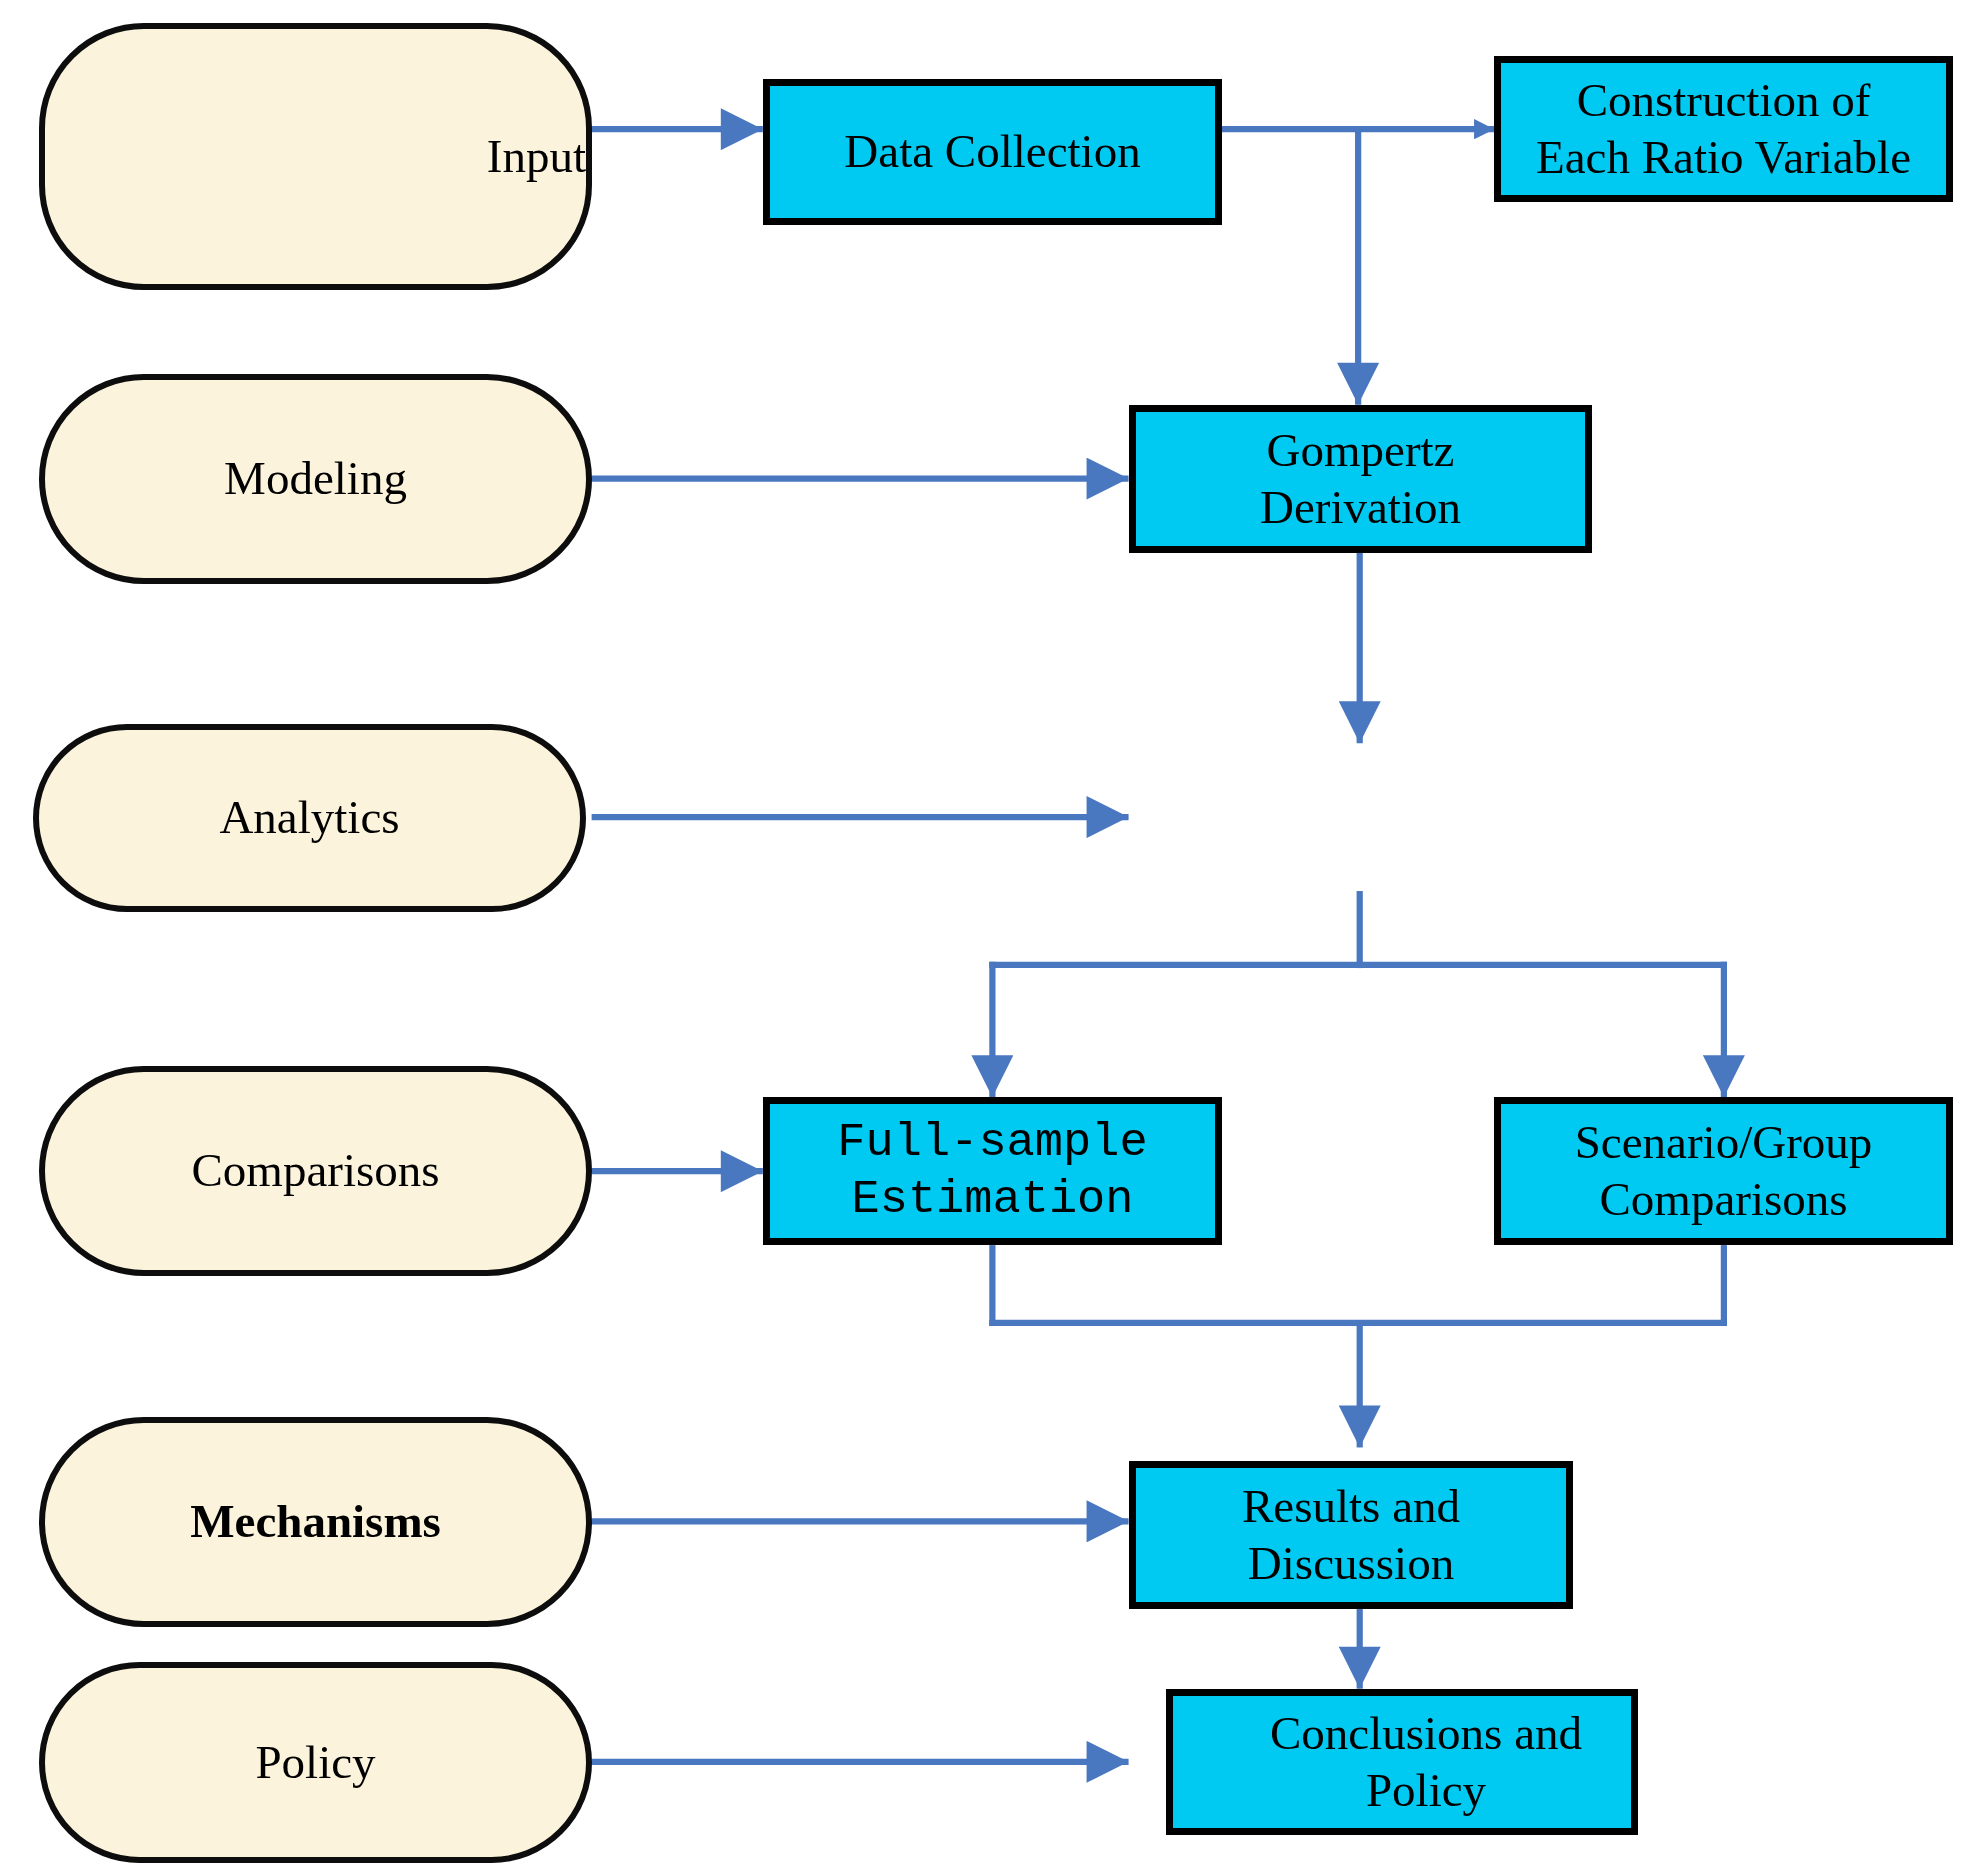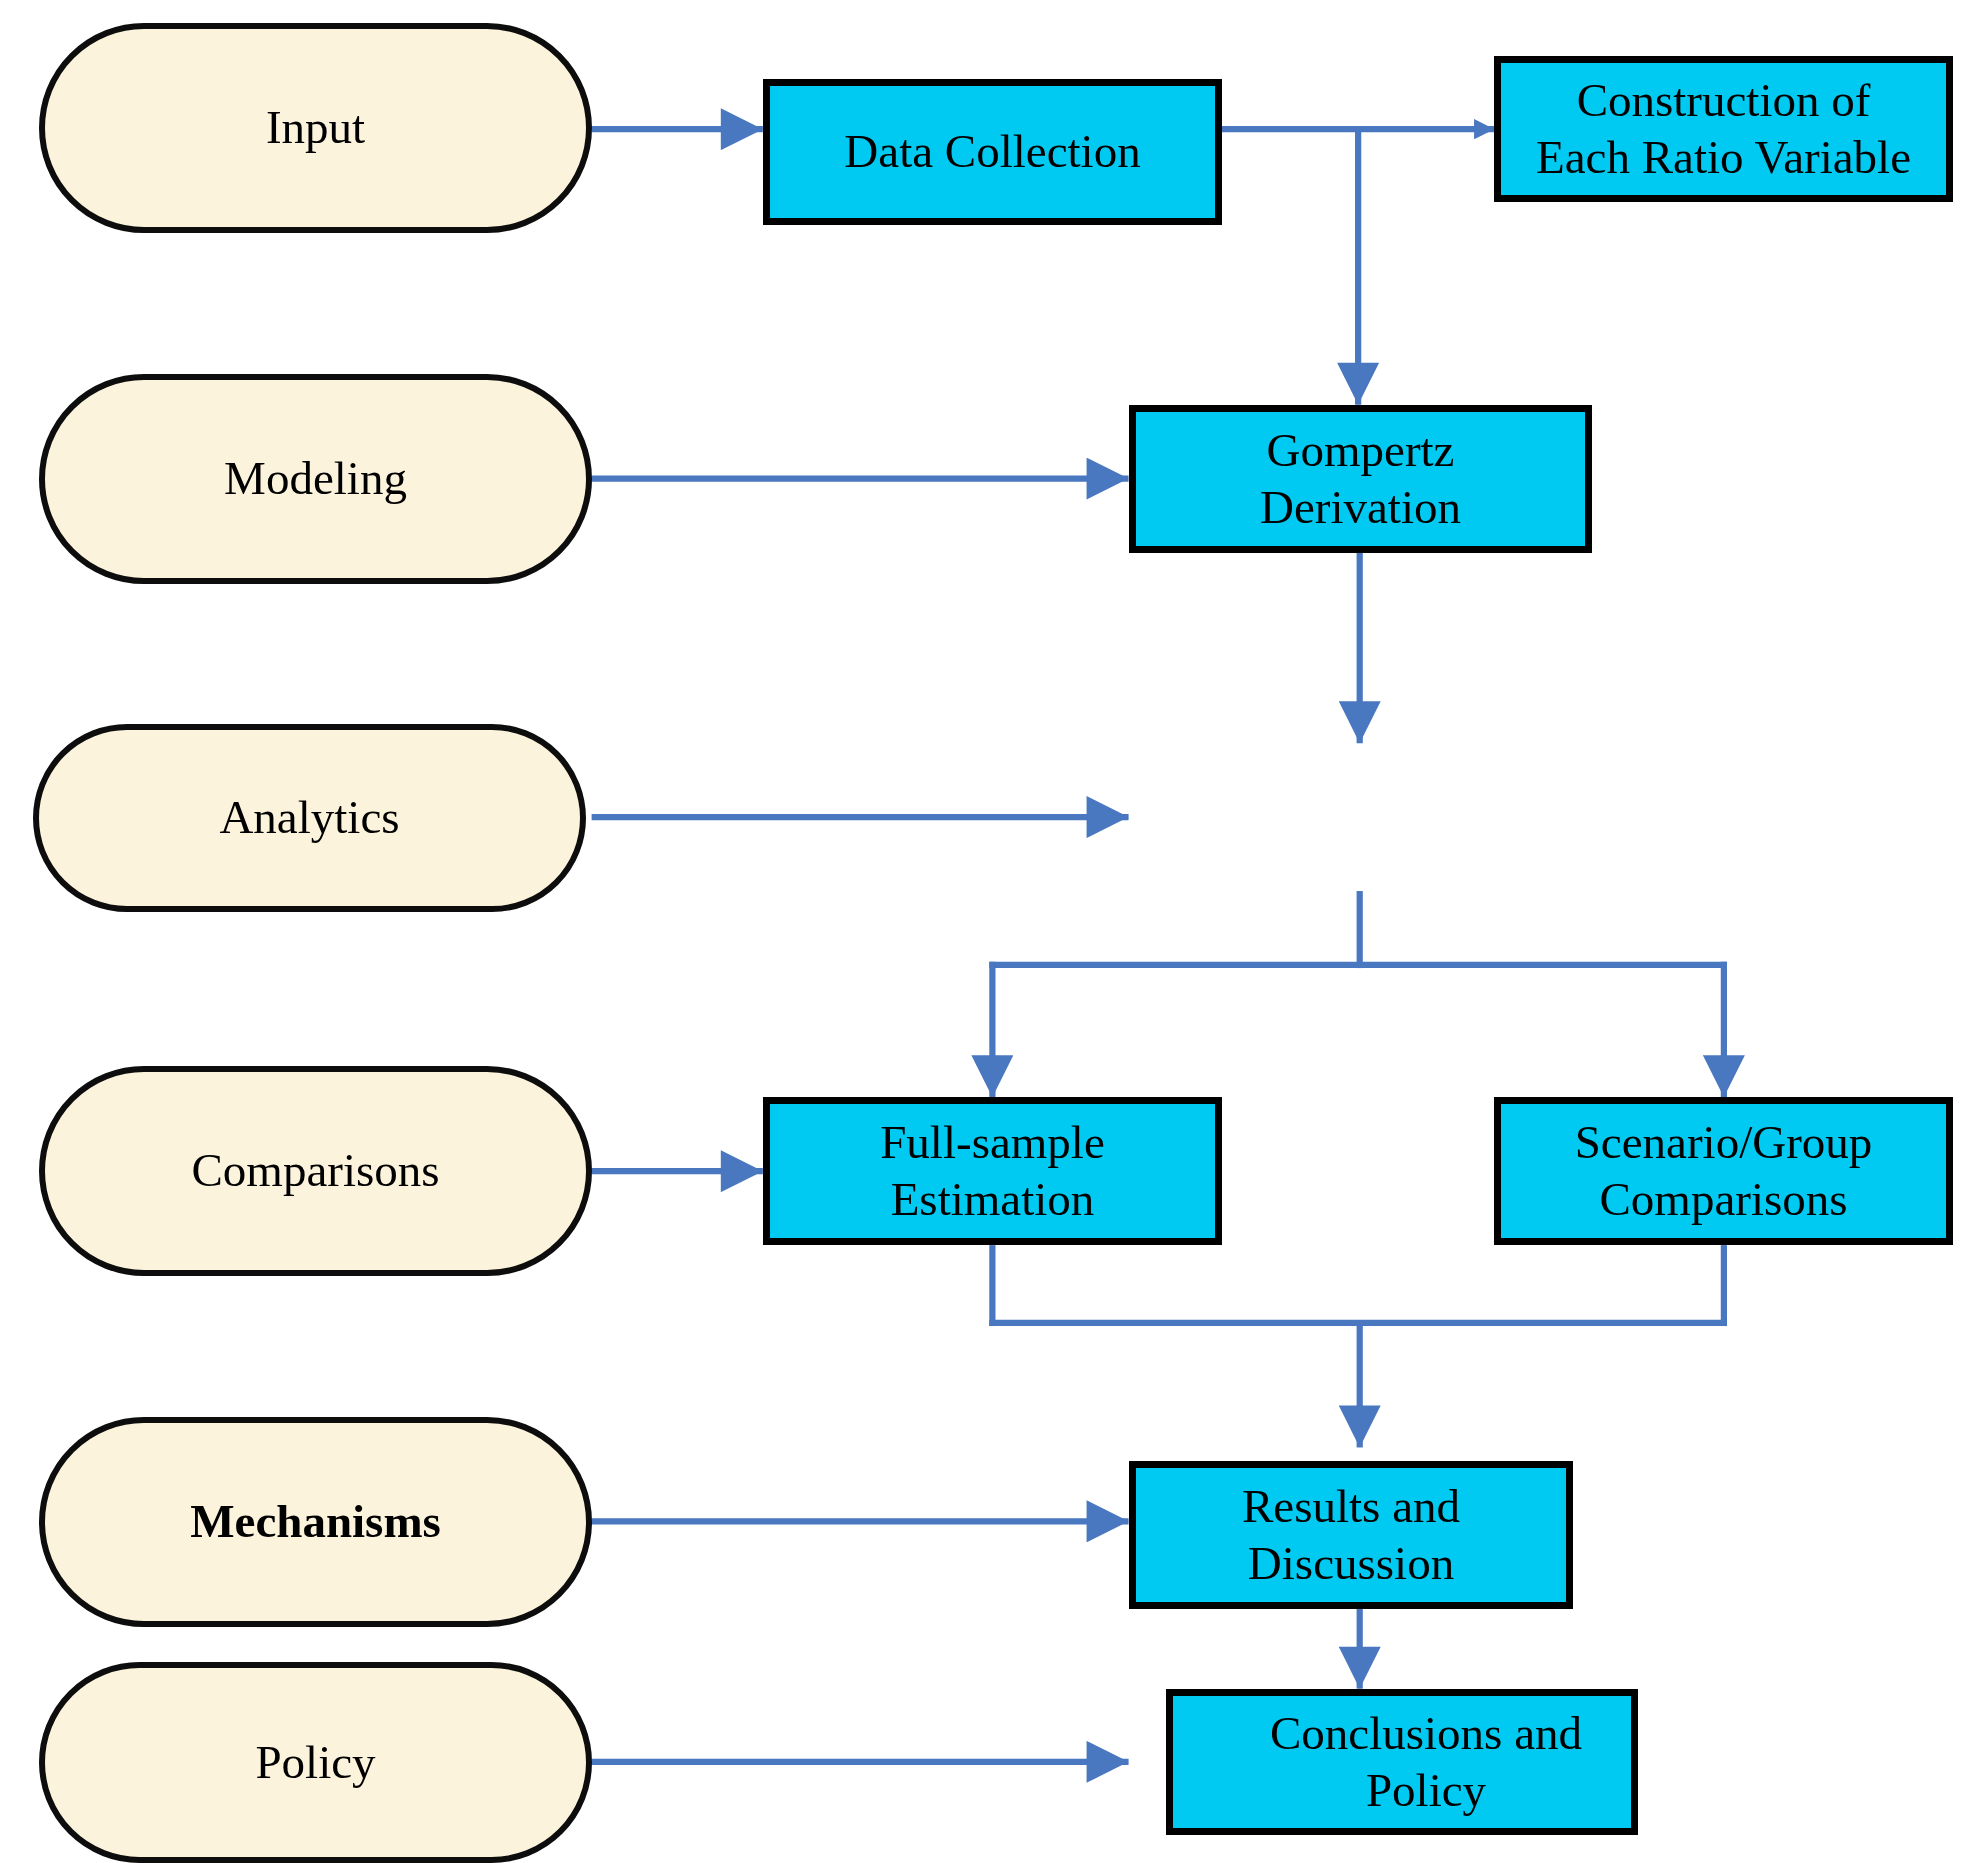--- a/index.html
+++ b/index.html
@@ -79,21 +79,21 @@
     <path d="M760 1505 L980 1505" marker-end="url(#arrow)"></path>
     <path d="M1275 1600 L1275 1704"></path>
     <path d="M2215 1600 L2215 1704"></path>
     <path d="M1271 1700 L2219 1700"></path>
     <path d="M1747 1700 L1747 1860" marker-end="url(#arrow)"></path>
     <path d="M760 1955 L1450 1955" marker-end="url(#arrow)"></path>
     <path d="M1747 2050 L1747 2170" marker-end="url(#arrow)"></path>
     <path d="M760 2264 L1450 2264" marker-end="url(#arrow)"></path>
   </svg>
 
-  <div class="node stadium" style="left:39px;top:23px;width:553px;height:210px;">
+  <div class="node stadium" style="left:39px;top:23px;width:553px;height:267px;justify-content:flex-end;">
     <span>Input</span>
   </div>
   <div class="node stadium" style="left:39px;top:374px;width:553px;height:210px;">
     <span>Modeling</span>
   </div>
   <div class="node stadium" style="left:33px;top:712px;width:553px;height:188px;margin-top:12px;">
     <span>Analytics</span>
   </div>
   <div class="node stadium" style="left:39px;top:1066px;width:553px;height:210px;">
     <span>Comparisons</span>
@@ -109,21 +109,21 @@
     <span>Data Collection</span>
   </div>
   <div class="node box" style="left:1494px;top:56px;width:459px;height:146px;">
     <span>Construction of
 Each Ratio Variable</span>
   </div>
   <div class="node box" style="left:1129px;top:405px;width:463px;height:148px;">
     <span>Gompertz
 Derivation</span>
   </div>
-  <div class="node box" style="left:763px;top:1097px;width:459px;height:148px;">
+  <div class="node box" style="left:763px;top:1097px;width:459px;height:148px;font-family:Liberation Mono, monospace;">
     <span>Full-sample
 Estimation</span>
   </div>
   <div class="node box" style="left:1494px;top:1097px;width:459px;height:148px;">
     <span>Scenario/Group
 Comparisons</span>
   </div>
   <div class="node box" style="left:1129px;top:1448px;width:444px;height:148px;margin-top:13px;">
     <span>Results and
 Discussion</span>

